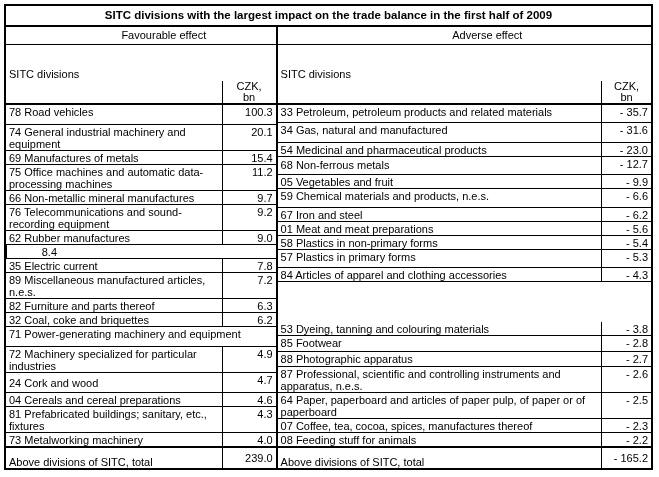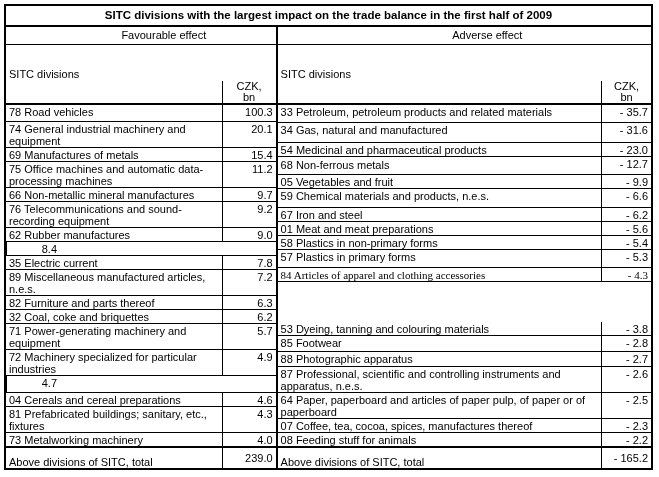--- a/index.html
+++ b/index.html
@@ -118,27 +118,27 @@
           <div class="data-row" style="flex: 0 1 16px;">
             <div class="cell cell-label">82 Furniture and parts thereof</div>
             <div class="cell cell-value">6.3</div>
           </div>
           <div class="data-row" style="flex: 0 1 16px;">
             <div class="cell cell-label">32 Coal, coke and briquettes</div>
             <div class="cell cell-value">6.2</div>
           </div>
           <div class="data-row" style="flex: 0 1 27px;">
             <div class="cell cell-label">71 Power-generating machinery and equipment</div>
-            <div class="cell cell-value">5.7</div>
           </div>
           <div class="data-row" style="flex: 0 1 27px;">
             <div class="cell cell-label">72 Machinery specialized for particular industries</div>
             <div class="cell cell-value">4.9</div>
           </div>
           <div class="data-row" style="flex: 0 1 27px;">
+            <div class="cell cell-label v-mid">24 Cork and wood</div>
             <div class="cell cell-value">4.7</div>
           </div>
           <div class="data-row" style="flex: 0 1 16px;">
             <div class="cell cell-label">04 Cereals and cereal preparations</div>
             <div class="cell cell-value">4.6</div>
           </div>
           <div class="data-row" style="flex: 0 1 16px;">
             <div class="cell cell-label">81 Prefabricated buildings; sanitary, etc., fixtures</div>
             <div class="cell cell-value">4.3</div>
           </div>
@@ -194,21 +194,21 @@
             <div class="cell cell-value">- 5.6</div>
           </div>
           <div class="data-row" style="flex: 0 1 16px;">
             <div class="cell cell-label">58 Plastics in non-primary forms</div>
             <div class="cell cell-value">- 5.4</div>
           </div>
           <div class="data-row" style="flex: 0 1 26px; gap: 38px;">
             <div class="cell cell-label">57 Plastics in primary forms</div>
             <div class="cell cell-value">- 5.3</div>
           </div>
-          <div class="data-row" style="flex: 0 1 16px; font-family: Liberation Serif, serif;">
+          <div class="data-row" style="flex: 0 1 16px;">
             <div class="cell cell-label">84 Articles of apparel and clothing accessories</div>
             <div class="cell cell-value">- 4.3</div>
           </div>
           <div class="data-row" style="flex: 0 1 16px; margin-top: 40px;">
             <div class="cell cell-label">53 Dyeing, tanning and colouring materials</div>
             <div class="cell cell-value">- 3.8</div>
           </div>
           <div class="data-row" style="flex: 0 1 22px;">
             <div class="cell cell-label">85 Footwear</div>
             <div class="cell cell-value">- 2.8</div>

